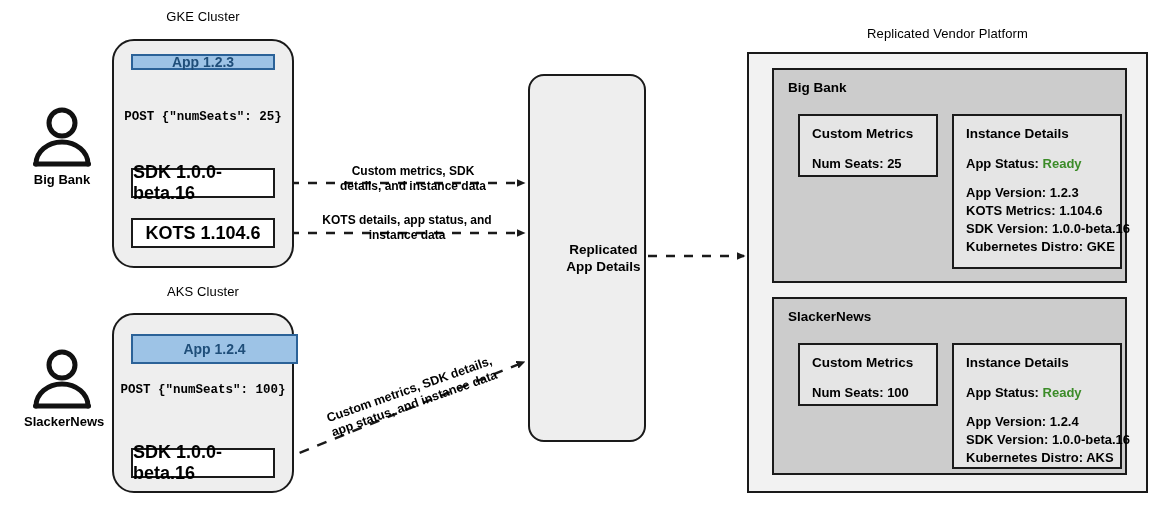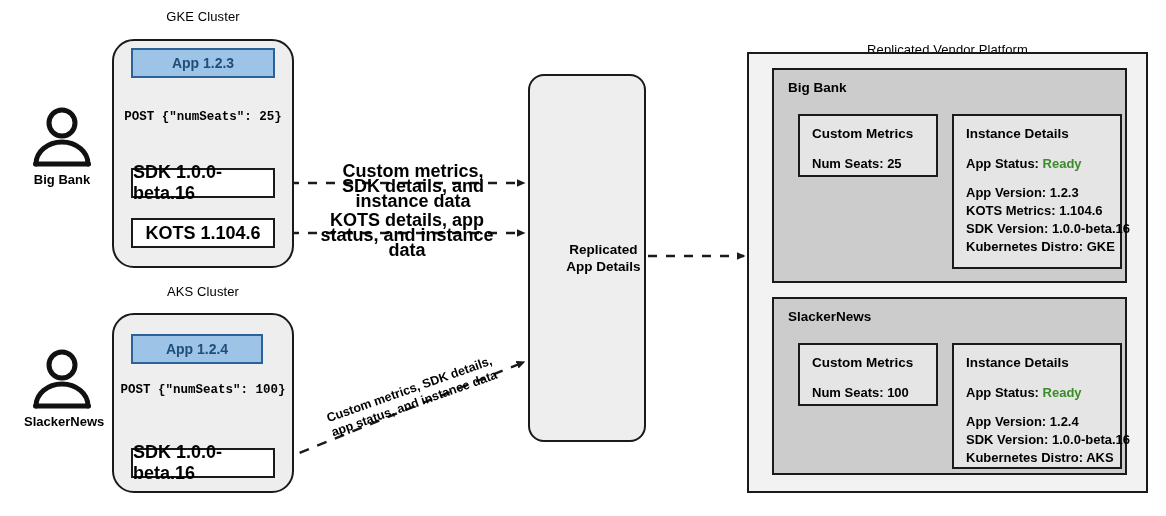--- a/index.html
+++ b/index.html
@@ -35,21 +35,21 @@
   }
   .mono-label {
     font-family: "Liberation Mono", "DejaVu Sans Mono", monospace;
     font-size: 12.5px;
     font-weight: bold;
     text-align: center;
     color: #000;
     white-space: nowrap;
   }
   .edge-label {
-    font-size: 18px;
+    font-size: 12px;
     font-weight: bold;
     line-height: 15px;
     text-align: center;
     color: #000;
   }
 
   
   .cluster {
     background: #eeeeee;
     border: 2.2px solid #1a1a1a;
@@ -195,52 +195,52 @@
       <path d="M12,58 a26,22 0 0 1 52,0" fill="none" stroke="#111" stroke-width="5" stroke-linecap="round"></path>
       <line x1="11.5" y1="58" x2="64.5" y2="58" stroke="#111" stroke-width="5" stroke-linecap="round"></line>
     </svg>
     <div class="actor-label">SlackerNews</div>
   </div>
 
   <div class="abs title-label" style="left:118px; top:9px; width:170px;">GKE Cluster</div>
 
   <div class="abs cluster" style="left:112px; top:39px; width:182px; height:229px;"></div>
 
-  <div class="abs app-box" style="left:131px; top:48px; width:144px; height:30px;">App 1.2.3</div>
+  <div class="abs app-box" style="left:131px; top:54px; width:144px; height:16px;">App 1.2.3</div>
 
   <div class="abs mono-label" style="left:104px; top:110px; width:198px;">POST {"numSeats": 25}</div>
 
   <div class="abs comp-box" style="left:131px; top:168px; width:144px; height:30px;">SDK 1.0.0-beta.16</div>
 
   <div class="abs comp-box" style="left:131px; top:218px; width:144px; height:30px;">KOTS 1.104.6</div>
 
   <div class="abs edge-label" style="left:330px; top:164px; width:166px;">Custom metrics, SDK details, and instance data</div>
 
   <div class="abs edge-label" style="left:314px; top:213px; width:186px;">KOTS details, app status, and instance data</div>
 
   <div class="abs title-label" style="left:118px; top:284px; width:170px;">AKS Cluster</div>
 
   <div class="abs cluster" style="left:112px; top:313px; width:182px; height:180px;"></div>
 
-  <div class="abs app-box" style="left:131px; top:334px; width:132px; height:30px;">App 1.2.4</div>
+  <div class="abs app-box" style="left:131px; top:334px; width:167px; height:30px;">App 1.2.4</div>
 
   <div class="abs mono-label" style="left:98px; top:383px; width:210px;">POST {"numSeats": 100}</div>
 
   <div class="abs comp-box" style="left:131px; top:448px; width:144px; height:30px;">SDK 1.0.0-beta.16</div>
 
   <div class="rot-label" style="left:317px; top:382px;">Custom metrics, SDK details, app status, and instance data</div>
 
   <div class="abs service-box" style="left:528px; top:74px; width:118px; height:368px;">
     <div>
       <div>Replicated</div>
       <div>App Details</div>
     </div>
   </div>
 
-  <div class="abs title-label" style="left:747px; top:42px; width:401px;">Replicated Vendor Platform</div>
+  <div class="abs title-label" style="left:747px; top:26px; width:401px;">Replicated Vendor Platform</div>
 
   <div class="abs platform-outer" style="left:747px; top:52px; width:401px; height:441px;">
 
     <div class="abs customer-box" style="left:23px; top:14px; width:355px; height:215px;">
       <div class="customer-name" style="left:14px; top:10px;">Big Bank</div>
 
       <div class="abs panel" style="left:24px; top:44px; width:140px; height:63px;">
         <div class="panel-title">Custom Metrics</div>
         <div class="panel-row">Num Seats: 25</div>
       </div>

